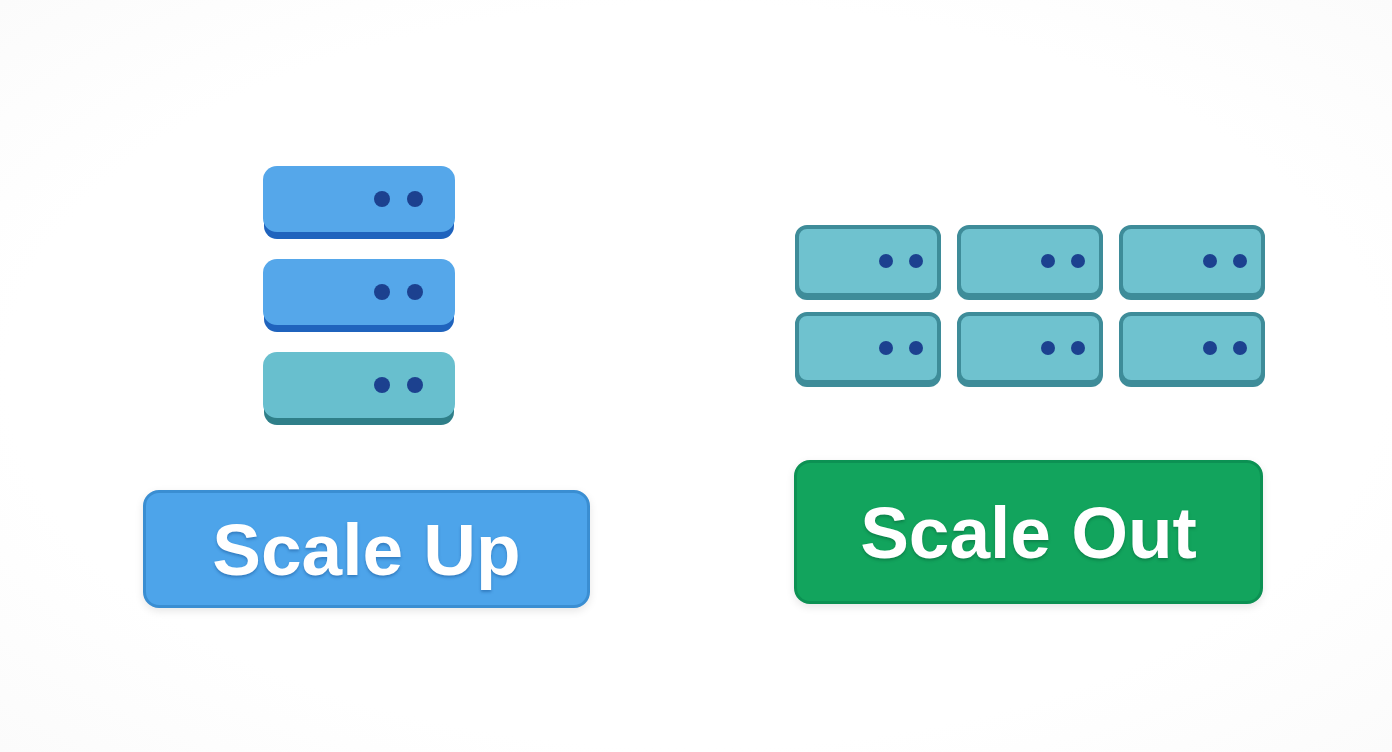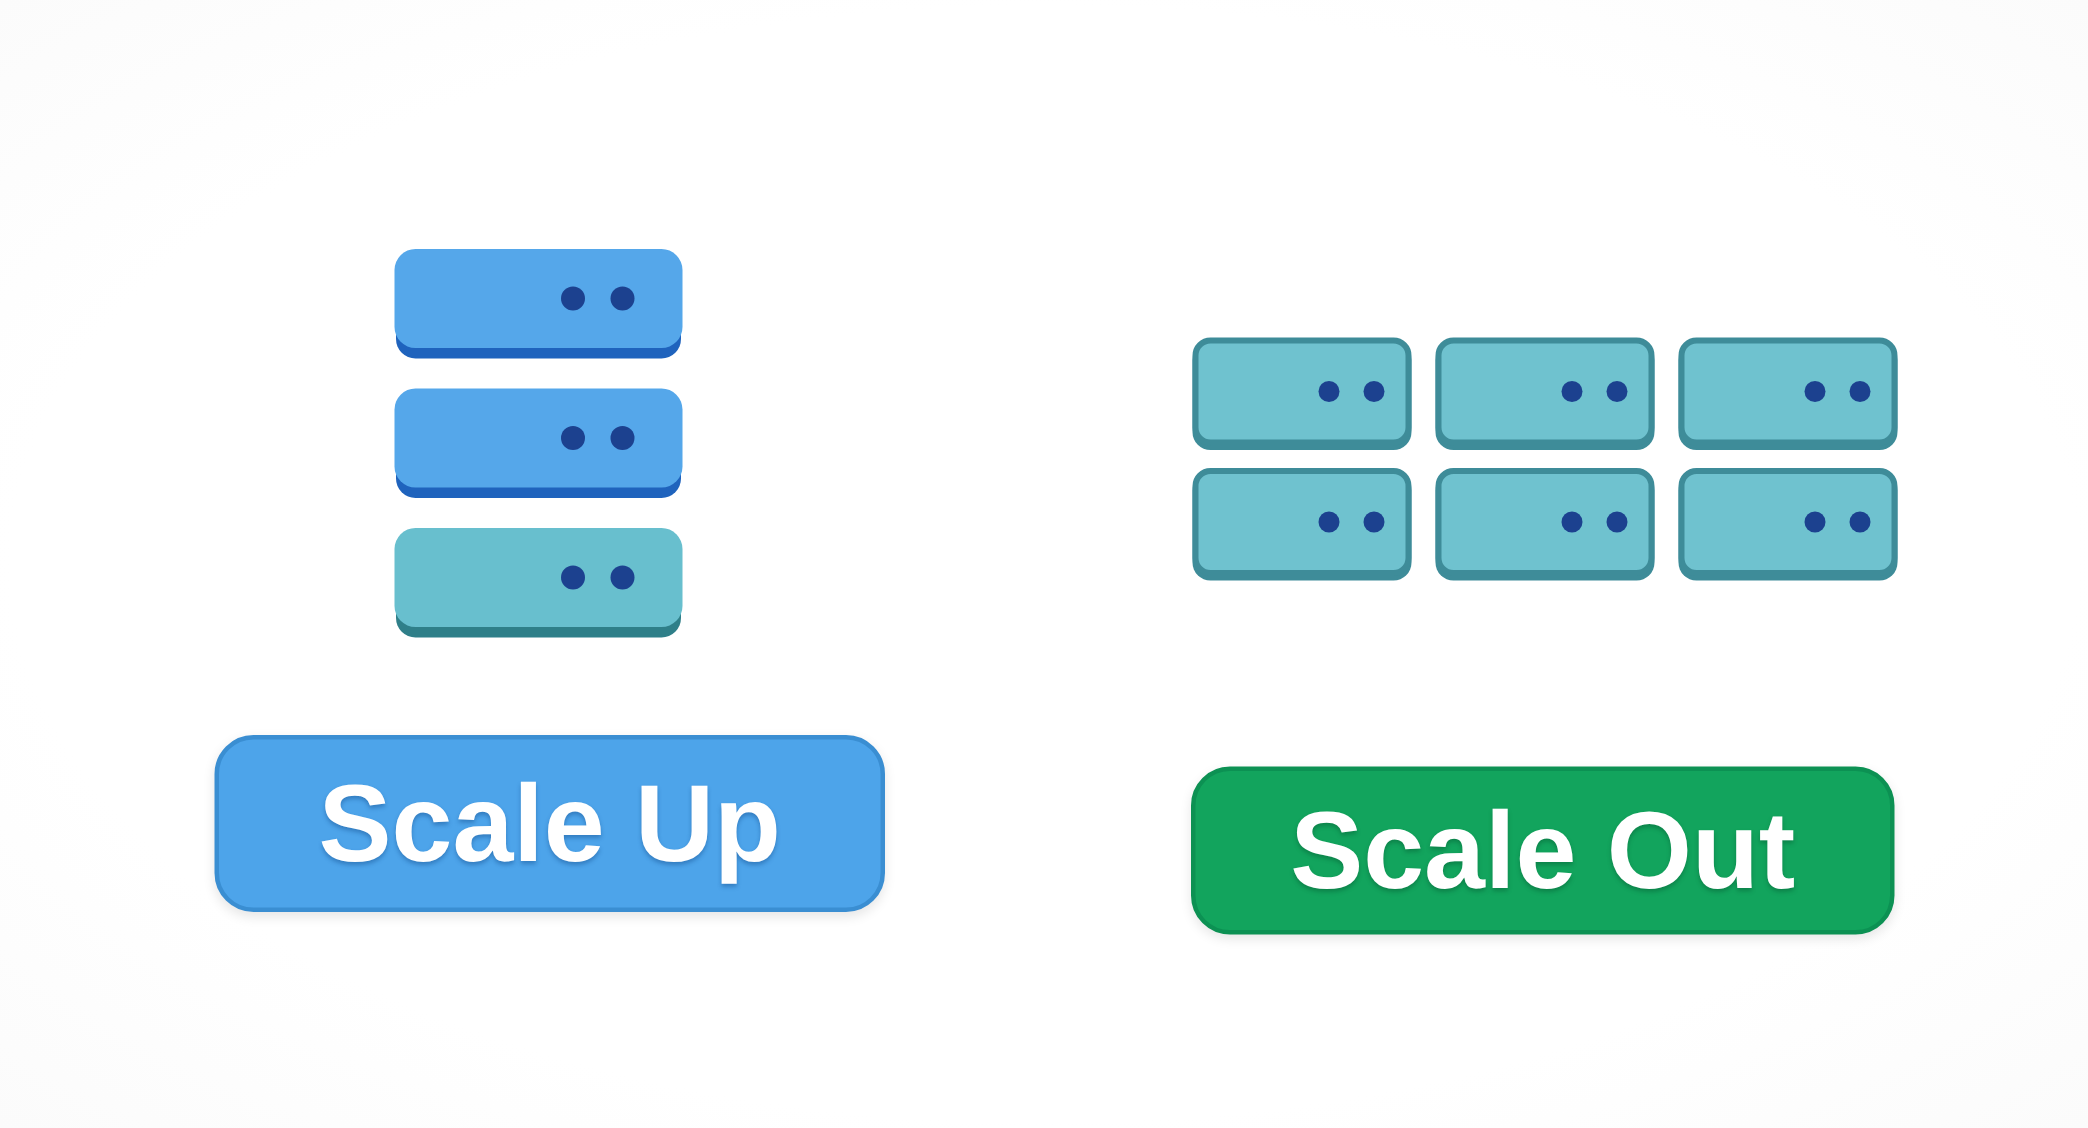--- a/index.html
+++ b/index.html
@@ -72,44 +72,44 @@
     width: 14px;
     height: 14px;
   }
 
   
   .btn {
     position: absolute;
     display: flex;
     align-items: center;
     justify-content: center;
-    border-radius: 26px;
+    border-radius: 16px;
     color: var(--text);
     font-family: "Liberation Sans", sans-serif;
     font-weight: bold;
     font-size: 73px;
     letter-spacing: 0px;
     cursor: pointer;
     padding: 12px;
     box-shadow: 0 3px 8px rgba(0,0,0,0.10);
   }
   .btn-up {
     left: 143px;
     top: 490px;
     width: 447px;
     height: 118px;
     background: var(--btn-blue);
     border: 3px solid var(--btn-blue-border);
     text-shadow: 0 2px 3px rgba(21, 77, 141, 0.45);
   }
   .btn-out {
     left: 794px;
-    top: 511px;
+    top: 460px;
     width: 469px;
-    height: 112px;
+    height: 144px;
     background: var(--btn-green);
     border: 3px solid var(--btn-green-border);
     text-shadow: 0 2px 3px rgba(6, 92, 52, 0.45);
   }
 </style>
 </head>
 <body>
 
 <div class="canvas">
 

